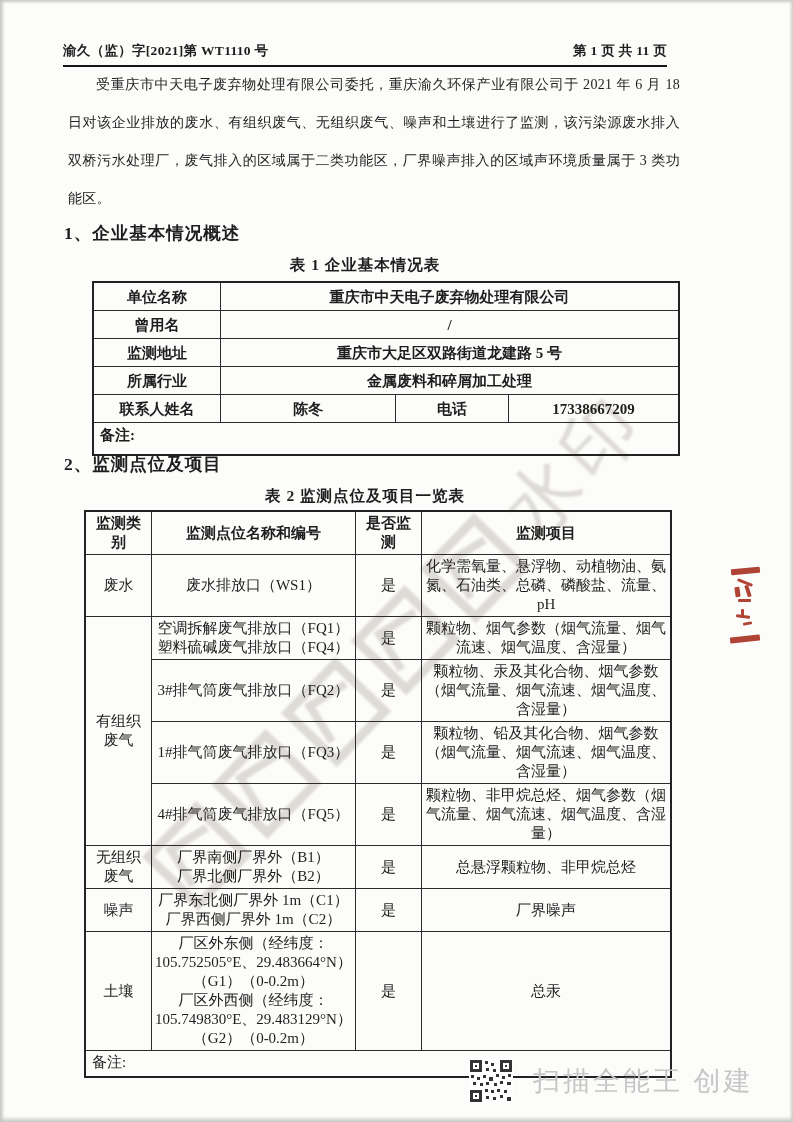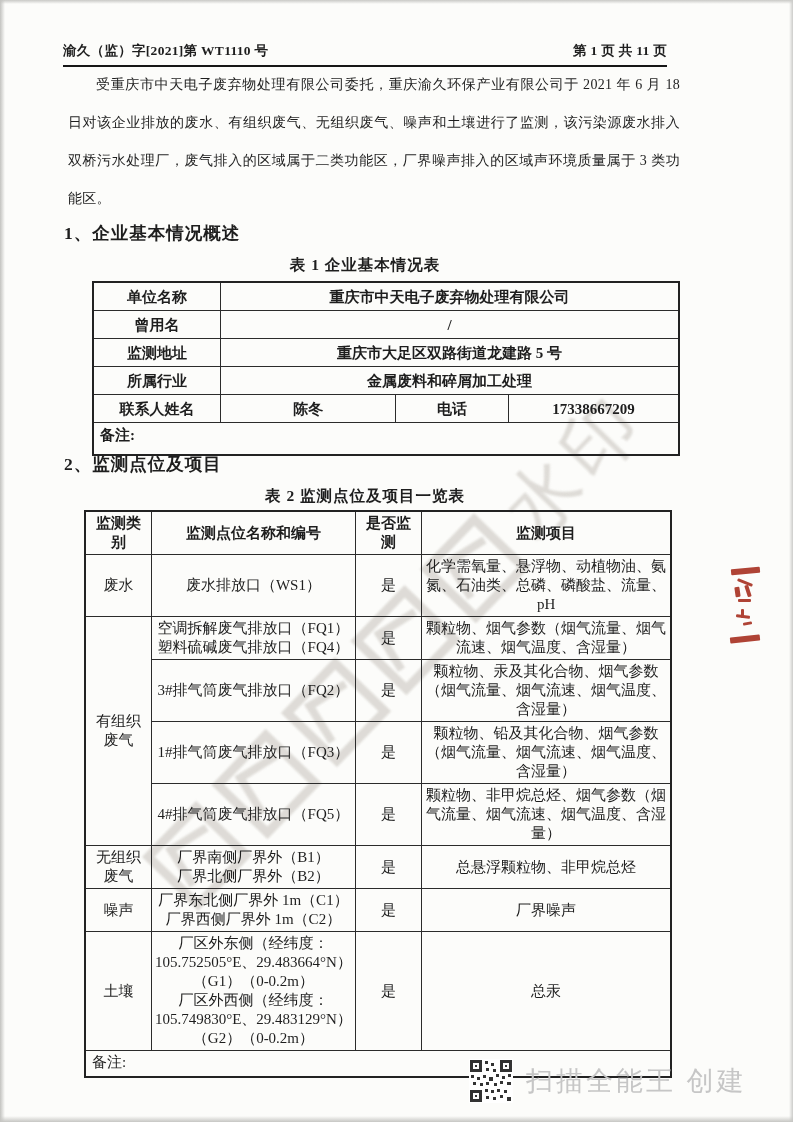--- a/index.html
+++ b/index.html
@@ -69,21 +69,21 @@
   .sb1{left:2px;top:8px;width:29px;height:6px;transform:rotate(-5deg);}
   .sb2{left:1px;top:76px;width:30px;height:6px;transform:rotate(-6deg);}
   .sf1{left:8px;top:21px;width:16px;height:3px;transform:rotate(22deg);}
   .sf2{left:6px;top:27px;width:5px;height:10px;transform:rotate(-8deg);}
   .sf3{left:17px;top:25px;width:4px;height:12px;transform:rotate(-18deg);}
   .sf4{left:9px;top:39px;width:13px;height:3px;}
   .sf5{left:12px;top:49px;width:3px;height:9px;}
   .sf6{left:7px;top:55px;width:14px;height:3px;transform:rotate(8deg);}
   .sf7{left:14px;top:62px;width:9px;height:3px;transform:rotate(-10deg);}
 
-  .footer{position:absolute;left:469px;top:1059px;display:flex;align-items:center;gap:13px;z-index:1;}
+  .footer{position:absolute;left:469px;top:1059px;display:flex;align-items:center;gap:20px;z-index:1;}
   .qr{width:44px;height:44px;flex:0 0 auto;}
   .footer-text{
     font-family:"Liberation Sans", sans-serif;
     font-size:27px;color:#c6c6c6;letter-spacing:3px;white-space:nowrap;
   }
 </style>
 </head>
 <body>
 
 <div class="page">

